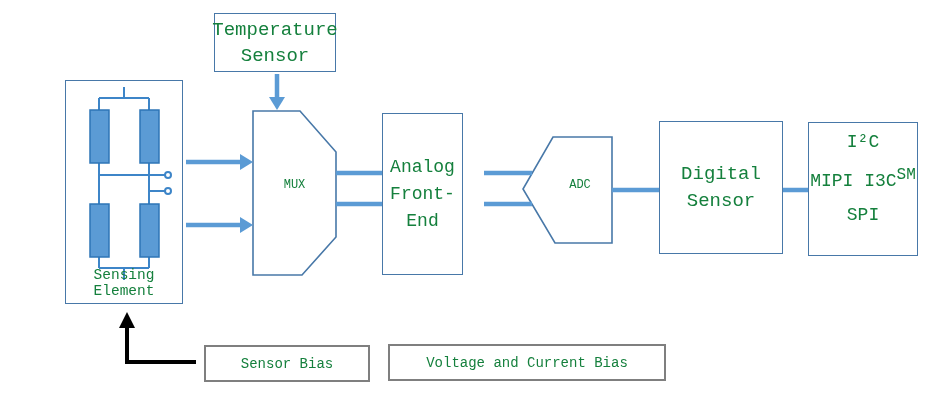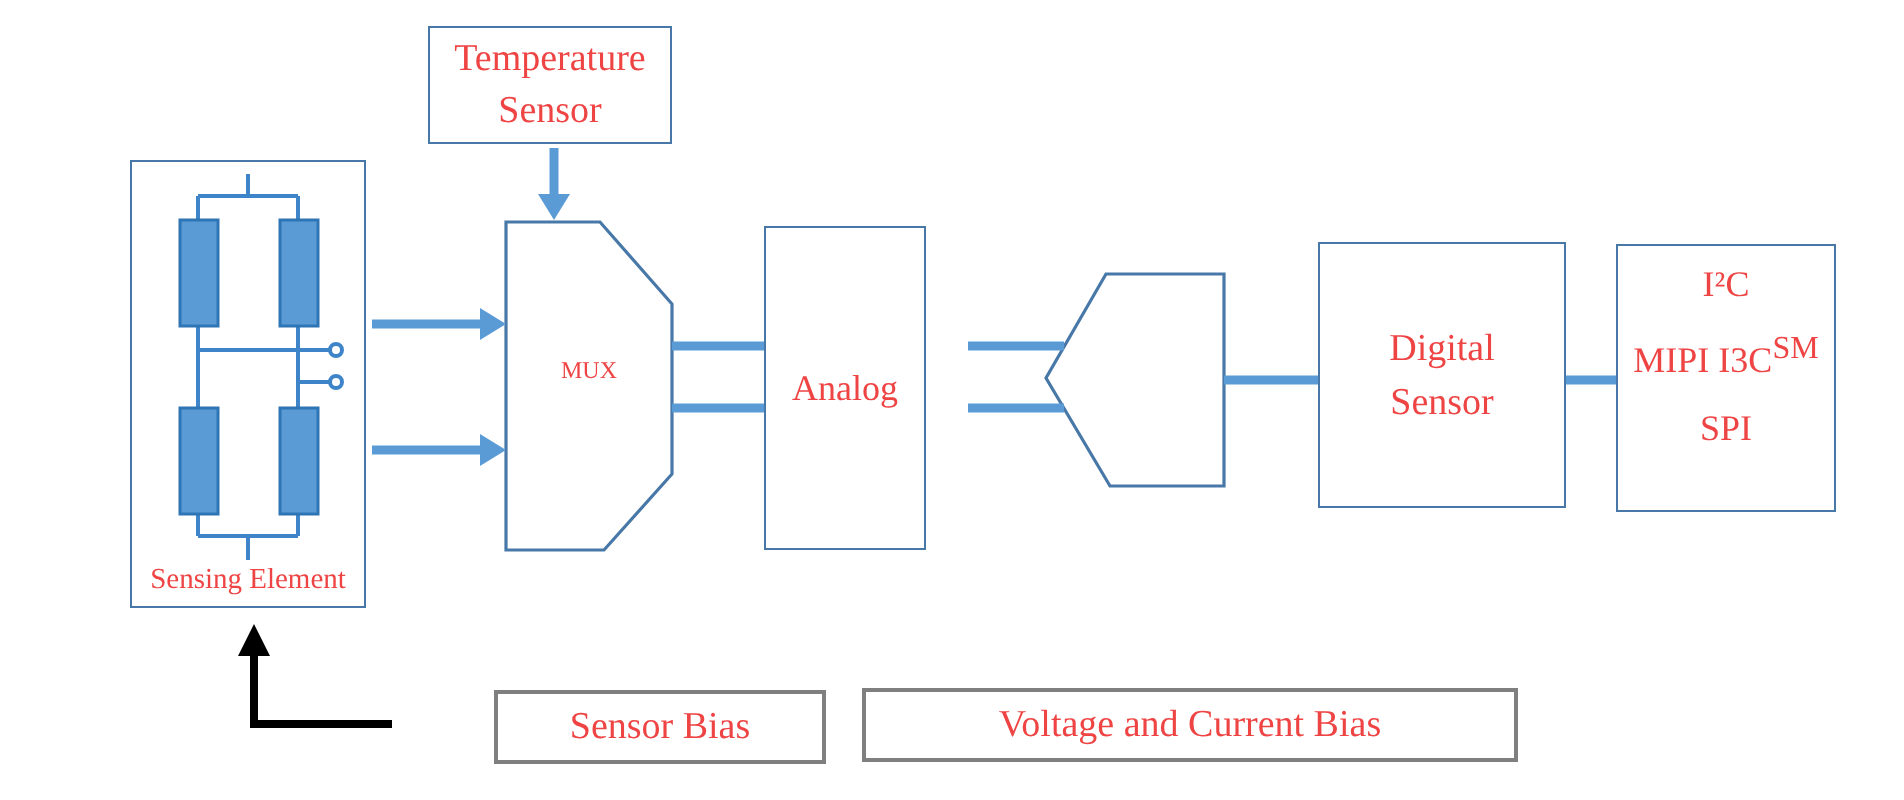--- a/index.html
+++ b/index.html
@@ -1,39 +1,39 @@
 <!DOCTYPE html>
 <html><head>
 <meta charset="utf-8">
 <style>
   html,body{margin:0;padding:0;background:#ffffff;}
   .canvas{
     position:relative;width:952px;height:400px;background:#ffffff;
-    font-family:Liberation Serif, serif;color:#ef4444;overflow:hidden;
+    font-family:Liberation Mono, monospace;color:#15803d;overflow:hidden;
   }
   .layer{position:absolute;left:0;top:0;width:952px;height:400px;}
   .box{position:absolute;box-sizing:border-box;background:#ffffff;
        display:flex;flex-direction:column;align-items:center;justify-content:center;
        text-align:center;}
   .blue-box{border:1.5px solid #4878a8;}
   .gray-box{border:2px solid #7f7f7f;}
   .temp-box{left:214px;top:13px;width:122px;height:59px;font-size:19px;line-height:26px;}
   .sensing-box{left:65px;top:80px;width:118px;height:224px;justify-content:flex-end;background:transparent;}
   .sensing-label{font-size:14.5px;margin-bottom:4px;}
   .afe-box{left:382px;top:113px;width:81px;height:162px;font-size:18px;line-height:27px;}
   .dl-box{left:659px;top:121px;width:124px;height:133px;font-size:19px;line-height:27px;}
   .iface-box{left:808px;top:122px;width:110px;height:134px;font-size:18px;
              justify-content:space-between;padding:9px 0 30px 0;}
   .iface-box sup{font-size:16px;}
   .shape-label{position:absolute;text-align:center;font-size:12px;}
   .mux-label{left:253px;top:178px;width:83px;}
   .adc-label{left:545px;top:178px;width:70px;}
-  .bottom-box{font-size:19px;margin-left:43px;}
+  .bottom-box{font-size:14px;}
   .sensor-bias-box{left:204px;top:345px;width:166px;height:37px;}
-  .vcb-box{left:388px;top:344px;width:328px;height:37px;}
+  .vcb-box{left:388px;top:344px;width:278px;height:37px;}
   .clock-box{left:685px;top:344px;width:205px;height:37px;}
 </style>
 </head>
 <body>
 
 <div class="canvas">
 
   <svg class="layer" viewBox="0 0 952 400" xmlns="http://www.w3.org/2000/svg">
 
     <g stroke="#3d85c8" stroke-width="2" fill="none">
@@ -89,22 +89,24 @@
   </div>
 
   <div class="box blue-box sensing-box">
     <div class="sensing-label">Sensing Element</div>
   </div>
 
   <div class="shape-label mux-label">MUX</div>
 
   <div class="box blue-box afe-box">
     <div>Analog</div>
+    <div>Front-End</div>
   </div>
 
+  <div class="shape-label adc-label">ADC</div>
 
   <div class="box blue-box dl-box">
     <div>Digital</div>
     <div>Sensor</div>
   </div>
 
   <div class="box blue-box iface-box">
     <div>I²C</div>
     <div>
       <span>MIPI I3C</span><sup>SM</sup>

